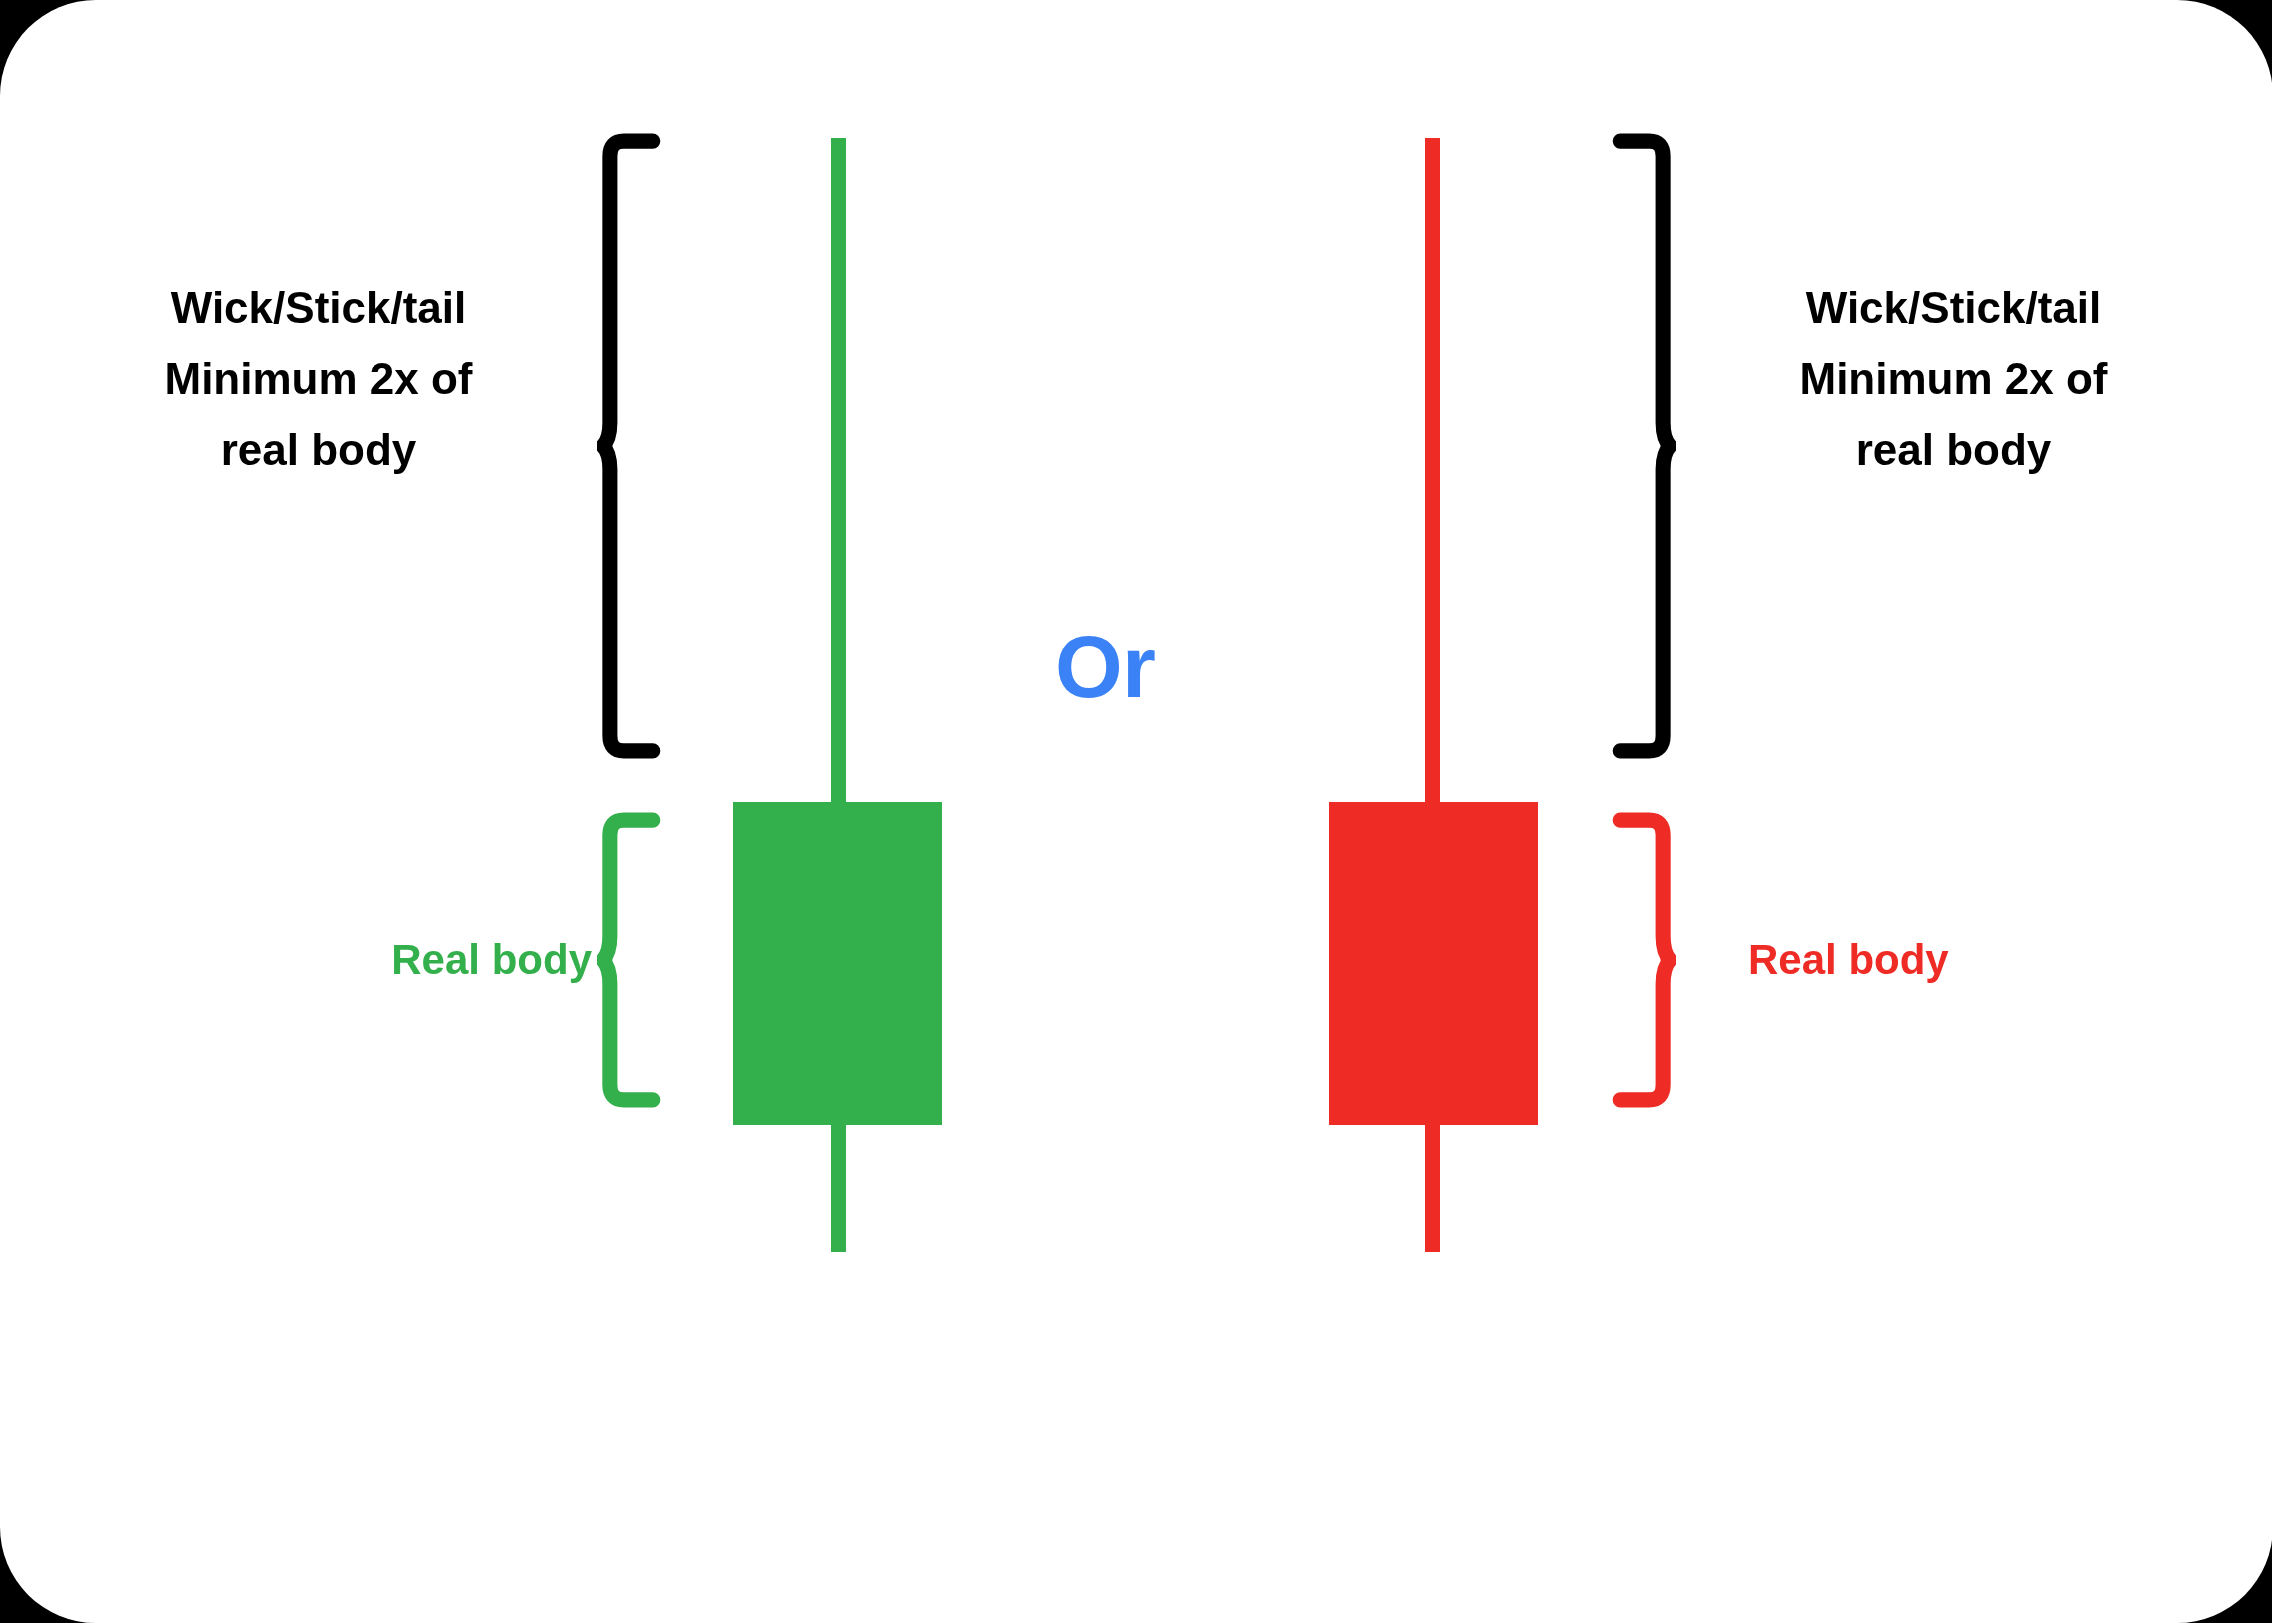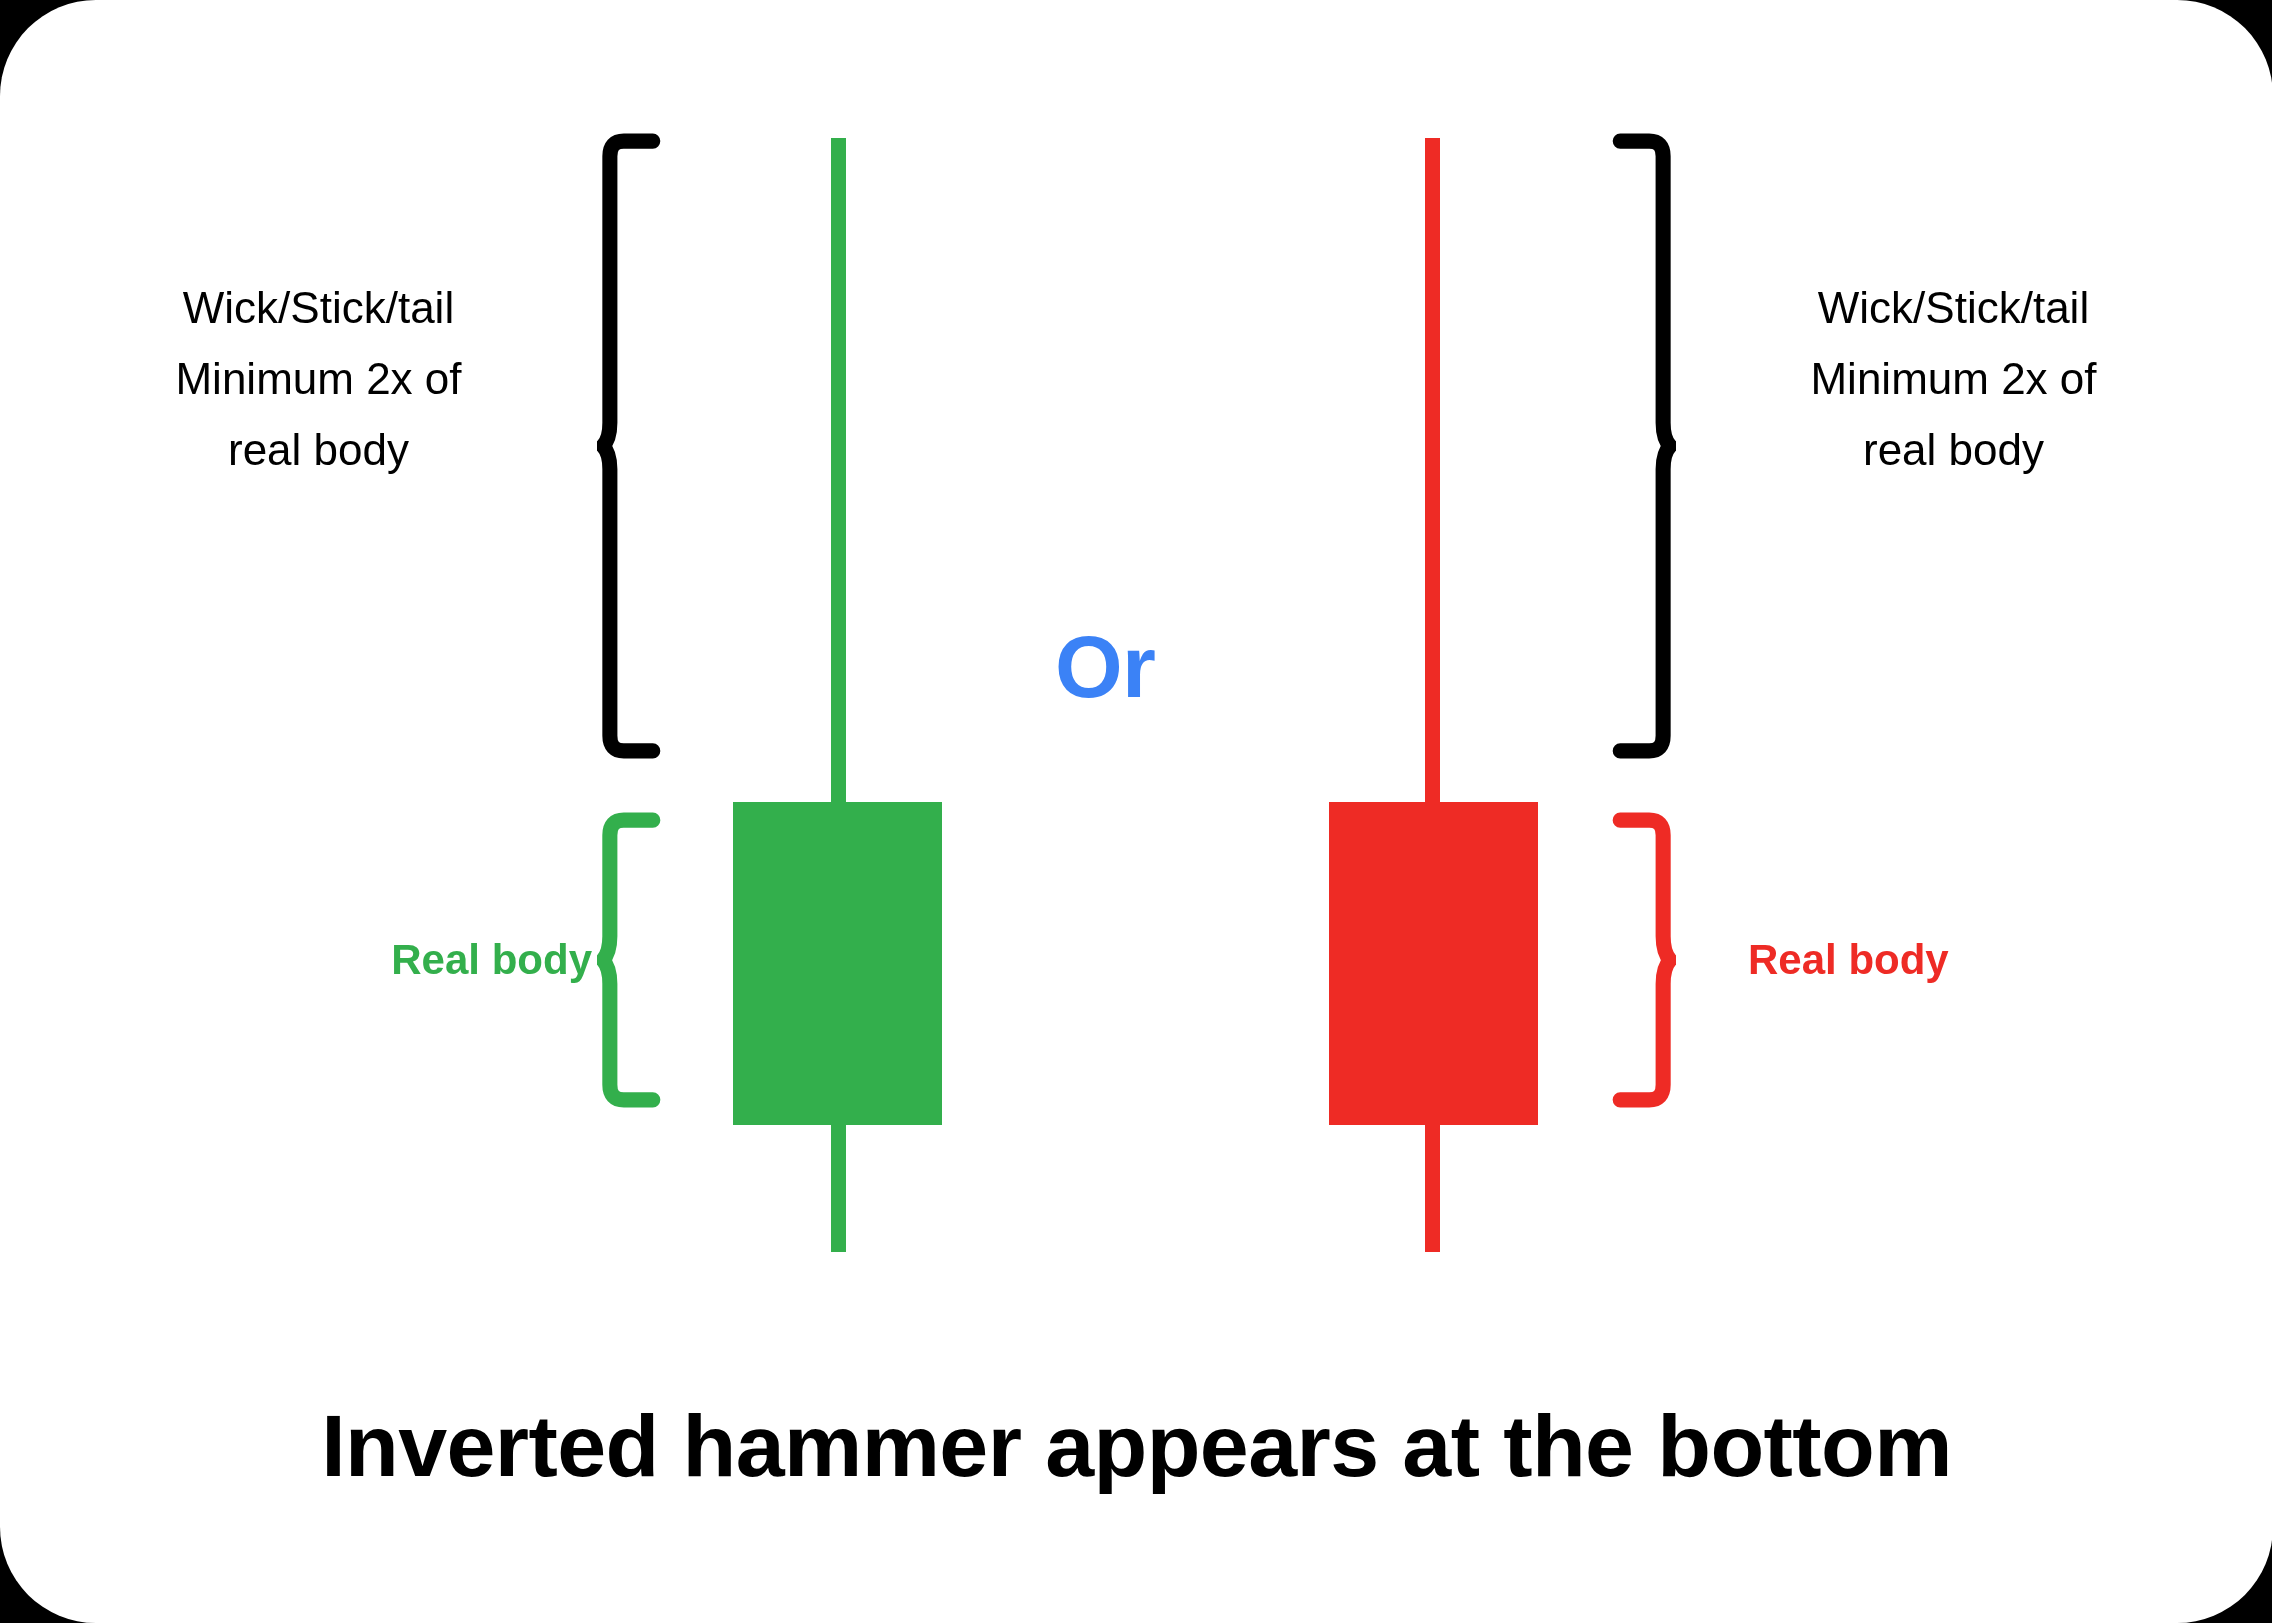--- a/index.html
+++ b/index.html
@@ -48,21 +48,21 @@
 
   
   .brace { position: absolute; }
 
   
   .label-block {
     position: absolute;
     color: #000000;
     font-size: 44px;
     line-height: 71px;
-    font-weight: 400;
+    font-weight: 700;
     text-align: center;
     white-space: nowrap;
   }
   .label-block div { display: block; }
 
   #left-wick-label  { left: 75px;  top: 272px;  width: 487px; }
   #right-wick-label { left: 1710px; top: 272px;  width: 487px; }
 
   .realbody-label {
     position: absolute;
@@ -136,16 +136,15 @@
   </svg>
 
   <div id="right-wick-label" class="label-block">
     <div>Wick/Stick/tail</div>
     <div>Minimum 2x of</div>
     <div>real body</div>
   </div>
 
   <div id="right-realbody-label" class="realbody-label">Real body</div>
 
-  <div id="bottom-title">Inverted hammer appears at the bottom</div>
 
 </div>
 
 
 </body></html>

